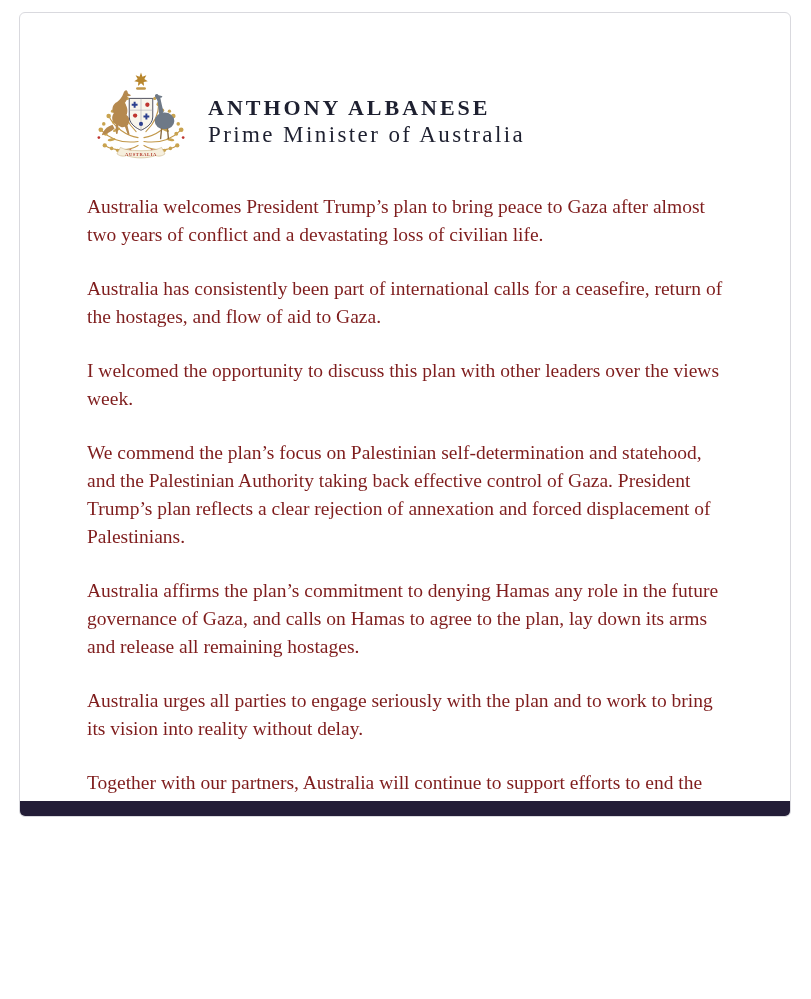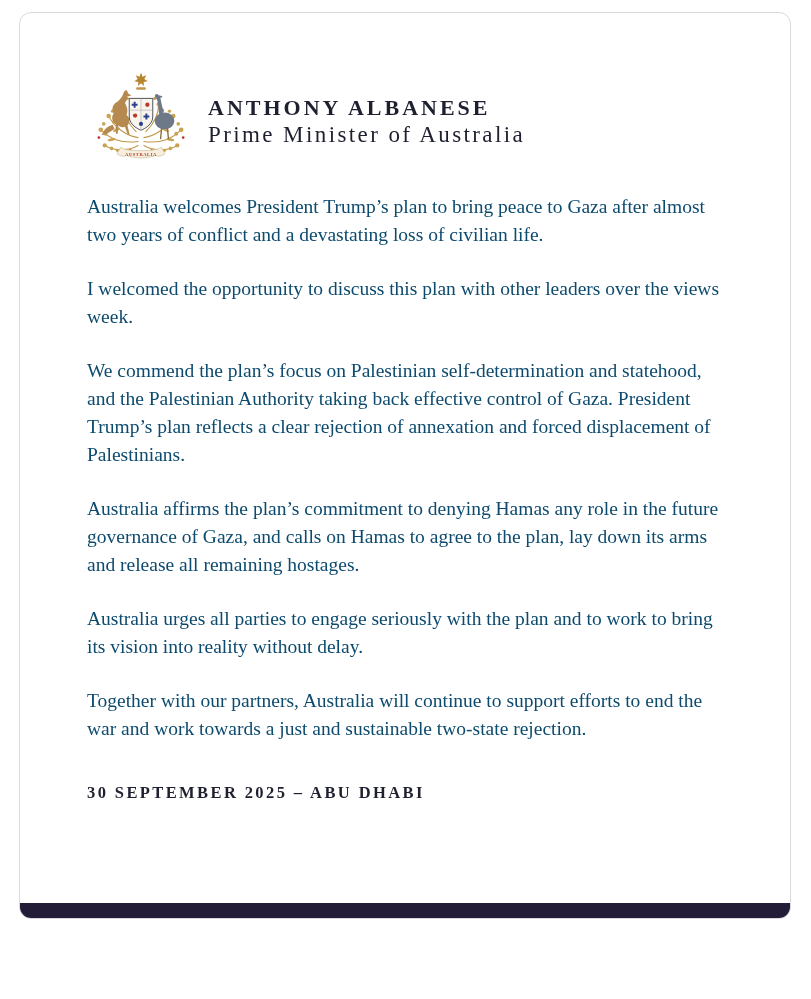--- a/index.html
+++ b/index.html
@@ -15,24 +15,24 @@
     width: 811px;
     height: 999px;
     background: #ffffff;
     overflow: hidden;
   }
   .card {
     position: absolute;
     left: 19px;
     top: 12px;
     width: 772px;
-    height: 907px;
+    height: 805px;
     background: #ffffff;
     border: 1.5px solid #d9d9de;
-    border-radius: 12px;
+    border-radius: 6px;
     box-sizing: border-box;
     overflow: hidden;
   }
   .card-inner {
     padding: 0 67px;
   }
   .header {
     display: flex;
     align-items: flex-start;
     margin-top: 56px;
@@ -56,21 +56,21 @@
   }
   .pm-title {
     font-size: 23px;
     letter-spacing: 2.4px;
     line-height: 1.15;
     margin-top: 2px;
     white-space: nowrap;
   }
   .statement {
     margin-top: 4px;
-    color: #0c4a6e;
+    color: #7f1d1d;
   }
   .statement p {
     font-size: 19.5px;
     line-height: 28px;
     margin: 26px 0 0 0;
     max-width: 640px;
   }
   .dateline {
     margin-top: 40px;
     font-size: 16.5px;
@@ -189,20 +189,21 @@
         </svg>
 
         <div class="header-text">
           <div class="pm-name">ANTHONY ALBANESE</div>
           <div class="pm-title">Prime Minister of Australia</div>
         </div>
       </div>
 
       <div class="statement">
         <p>Australia welcomes President Trump’s plan to bring peace to Gaza after almost two years of conflict and a devastating loss of civilian life.</p>
+        <p>Australia has consistently been part of international calls for a ceasefire, return of the hostages, and flow of aid to Gaza.</p>
         <p>I welcomed the opportunity to discuss this plan with other leaders over the views week.</p>
         <p>We commend the plan’s focus on Palestinian self-determination and statehood, and the Palestinian Authority taking back effective control of Gaza. President Trump’s plan reflects a clear rejection of annexation and forced displacement of Palestinians.</p>
         <p>Australia affirms the plan’s commitment to denying Hamas any role in the future governance of Gaza, and calls on Hamas to agree to the plan, lay down its arms and release all remaining hostages.</p>
         <p>Australia urges all parties to engage seriously with the plan and to work to bring its vision into reality without delay.</p>
         <p>Together with our partners, Australia will continue to support efforts to end the war and work towards a just and sustainable two-state rejection.</p>
       </div>
 
       <div class="dateline">30 SEPTEMBER 2025 – ABU DHABI</div>
 
     </div>

